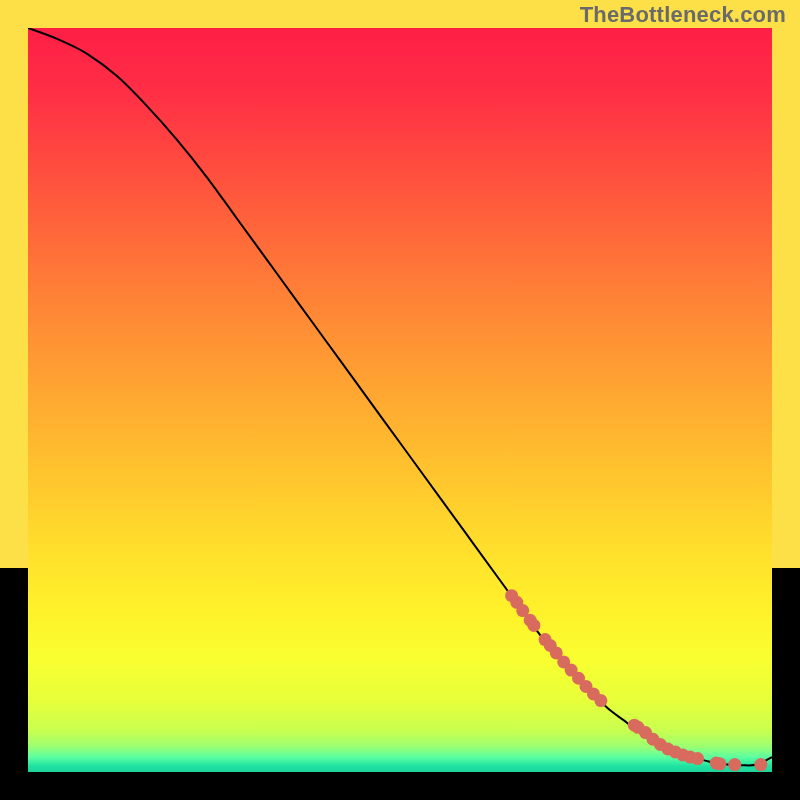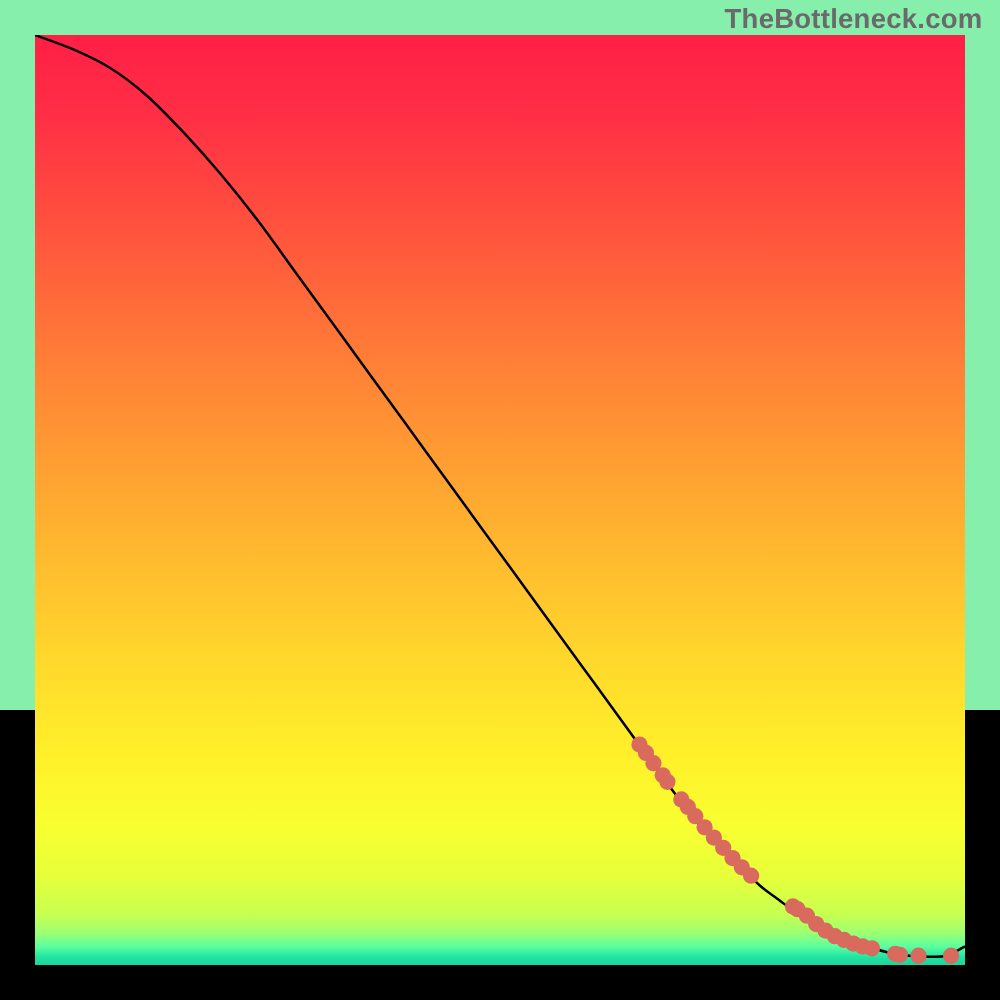--- a/index.html
+++ b/index.html
@@ -8,21 +8,21 @@
     width: 800px;
     height: 800px;
     background: #000;
     overflow: hidden;
     font-family: Arial, Helvetica, sans-serif;
   }
   .frame {
     position: absolute;
     left: 0; top: 0;
     width: 800px; height: 568px;
-    background: #86efac;
+    background: #fde047;
   }
   .watermark {
     position: absolute;
     top: 2px;
     right: 14px;
     color: #6a6a6a;
     font-size: 22px;
     font-weight: 600;
     letter-spacing: 0.2px;
     pointer-events: none;

